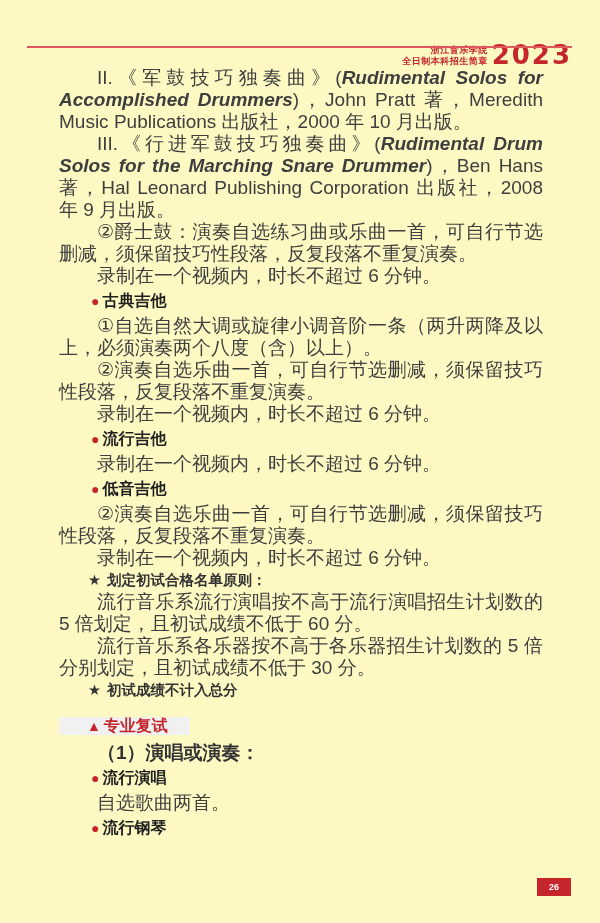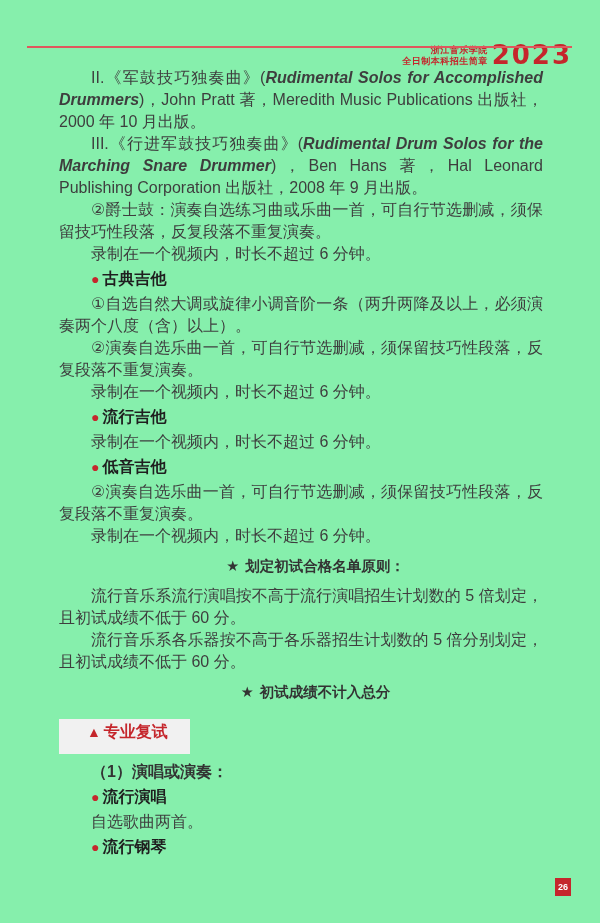--- a/index.html
+++ b/index.html
@@ -7,21 +7,21 @@
     --rule: #e0575d;
     --heading-bg: #f1f1f1;
     --body-text: #3e3e3e;
     --heading-text: #1f1f1f;
   }
   html, body { margin: 0; padding: 0; background: #ffffff; }
   .page {
     position: relative;
     width: 600px;
     height: 923px;
-    background: #86efac;
+    background: #fef9c3;
     overflow: hidden;
     font-family: "Liberation Sans", "DejaVu Sans", sans-serif;
   }
   
   .header {
     position: absolute;
     top: 12px;
     right: 28px;
     display: flex;
     align-items: flex-end;
@@ -54,21 +54,21 @@
   }
   
   .content {
     position: absolute;
     top: 67px;
     left: 59px;
     width: 484px;
   }
   .para {
     margin: 0;
-    font-size: 16px;
+    font-size: 19px;
     line-height: 22px;
     color: var(--body-text);
     text-align: justify;
     text-indent: 2em;
   }
   .para .bi { font-weight: bold; font-style: italic; }
   .para.bold { font-weight: bold; color: #333333; }
   .h-bullet {
     margin: 2px 0 2px;
     padding-left: 2em;
@@ -76,47 +76,46 @@
     line-height: 24px;
     font-weight: bold;
     color: var(--heading-text);
   }
   .h-bullet .dot {
     color: var(--accent);
     font-size: 14px;
     margin-right: 3px;
   }
   .h-star {
-    margin: 8px;
+    margin: 0;
     padding-left: 2em;
     font-size: 14.5px;
     line-height: 22px;
     font-weight: bold;
     color: #333333;
-    text-align: center;
   }
   .h-star .star { margin-right: 6px; }
   .h-section-wrap { margin: 16px 0 7px; }
   .h-section {
     display: inline-block;
     background: var(--heading-bg);
     color: var(--accent);
     font-weight: bold;
     font-size: 16px;
-    line-height: 26px;
-    padding: 0 22px 8px 28px;
+    line-height: 17px;
+    padding: 0 22px 0 28px;
     font-family: Liberation Serif, serif;
   }
   .h-section .tri { margin-right: 3px; font-size: 14px; }
   
   .page-num {
     position: absolute;
     right: 29px;
     bottom: 27px;
-    width: 16px;
+    width: 34px;
     height: 18px;
     background: var(--accent);
     color: #ffffff;
     font-size: 9px;
     font-weight: bold;
     display: flex;
     align-items: center;
     justify-content: center;
   }
 </style>
@@ -144,21 +143,21 @@
       <p class="para"><span>①自选自然大调或旋律小调音阶一条（两升两降及以上，必须演奏两个八度（含）以上）。</span></p>
       <p class="para"><span>②演奏自选乐曲一首，可自行节选删减，须保留技巧性段落，反复段落不重复演奏。</span></p>
       <p class="para"><span>录制在一个视频内，时长不超过 6 分钟。</span></p>
       <p class="h-bullet"><span class="dot">●</span><span>流行吉他</span></p>
       <p class="para"><span>录制在一个视频内，时长不超过 6 分钟。</span></p>
       <p class="h-bullet"><span class="dot">●</span><span>低音吉他</span></p>
       <p class="para"><span>②演奏自选乐曲一首，可自行节选删减，须保留技巧性段落，反复段落不重复演奏。</span></p>
       <p class="para"><span>录制在一个视频内，时长不超过 6 分钟。</span></p>
       <p class="h-star"><span class="star">★</span><span>划定初试合格名单原则：</span></p>
       <p class="para"><span>流行音乐系流行演唱按不高于流行演唱招生计划数的 5 倍划定，且初试成绩不低于 60 分。</span></p>
-      <p class="para"><span>流行音乐系各乐器按不高于各乐器招生计划数的 5 倍分别划定，且初试成绩不低于 60 分。</span></p>
+      <p class="para"><span>流行音乐系各乐器按不高于各乐器招生计划数的 5 倍分别划定，且初试成绩不低于 30 分。</span></p>
       <p class="h-star"><span class="star">★</span><span>初试成绩不计入总分</span></p>
       <div class="h-section-wrap"><span class="h-section"><span class="tri">▲</span><span>专业复试</span></span></div>
       <p class="para bold"><span>（1）演唱或演奏：</span></p>
       <p class="h-bullet"><span class="dot">●</span><span>流行演唱</span></p>
       <p class="para"><span>自选歌曲两首。</span></p>
       <p class="h-bullet"><span class="dot">●</span><span>流行钢琴</span></p>
     </div>
 
   <div class="page-num">26</div>
 

